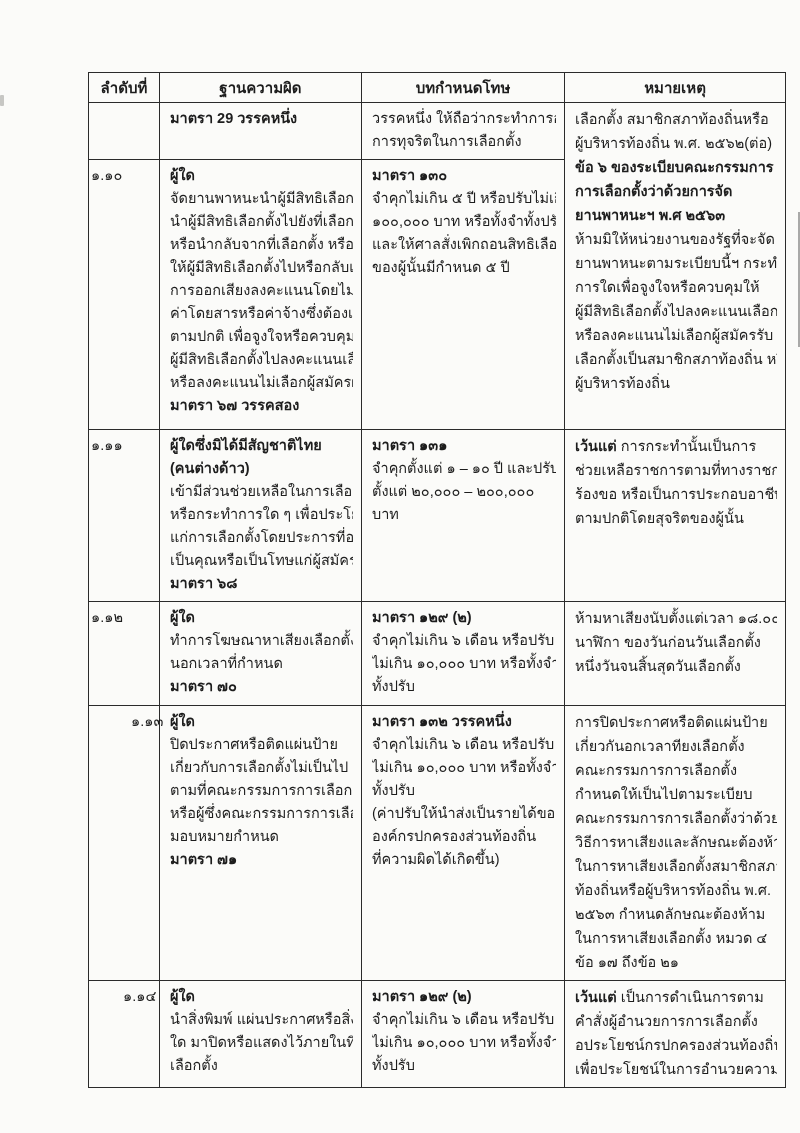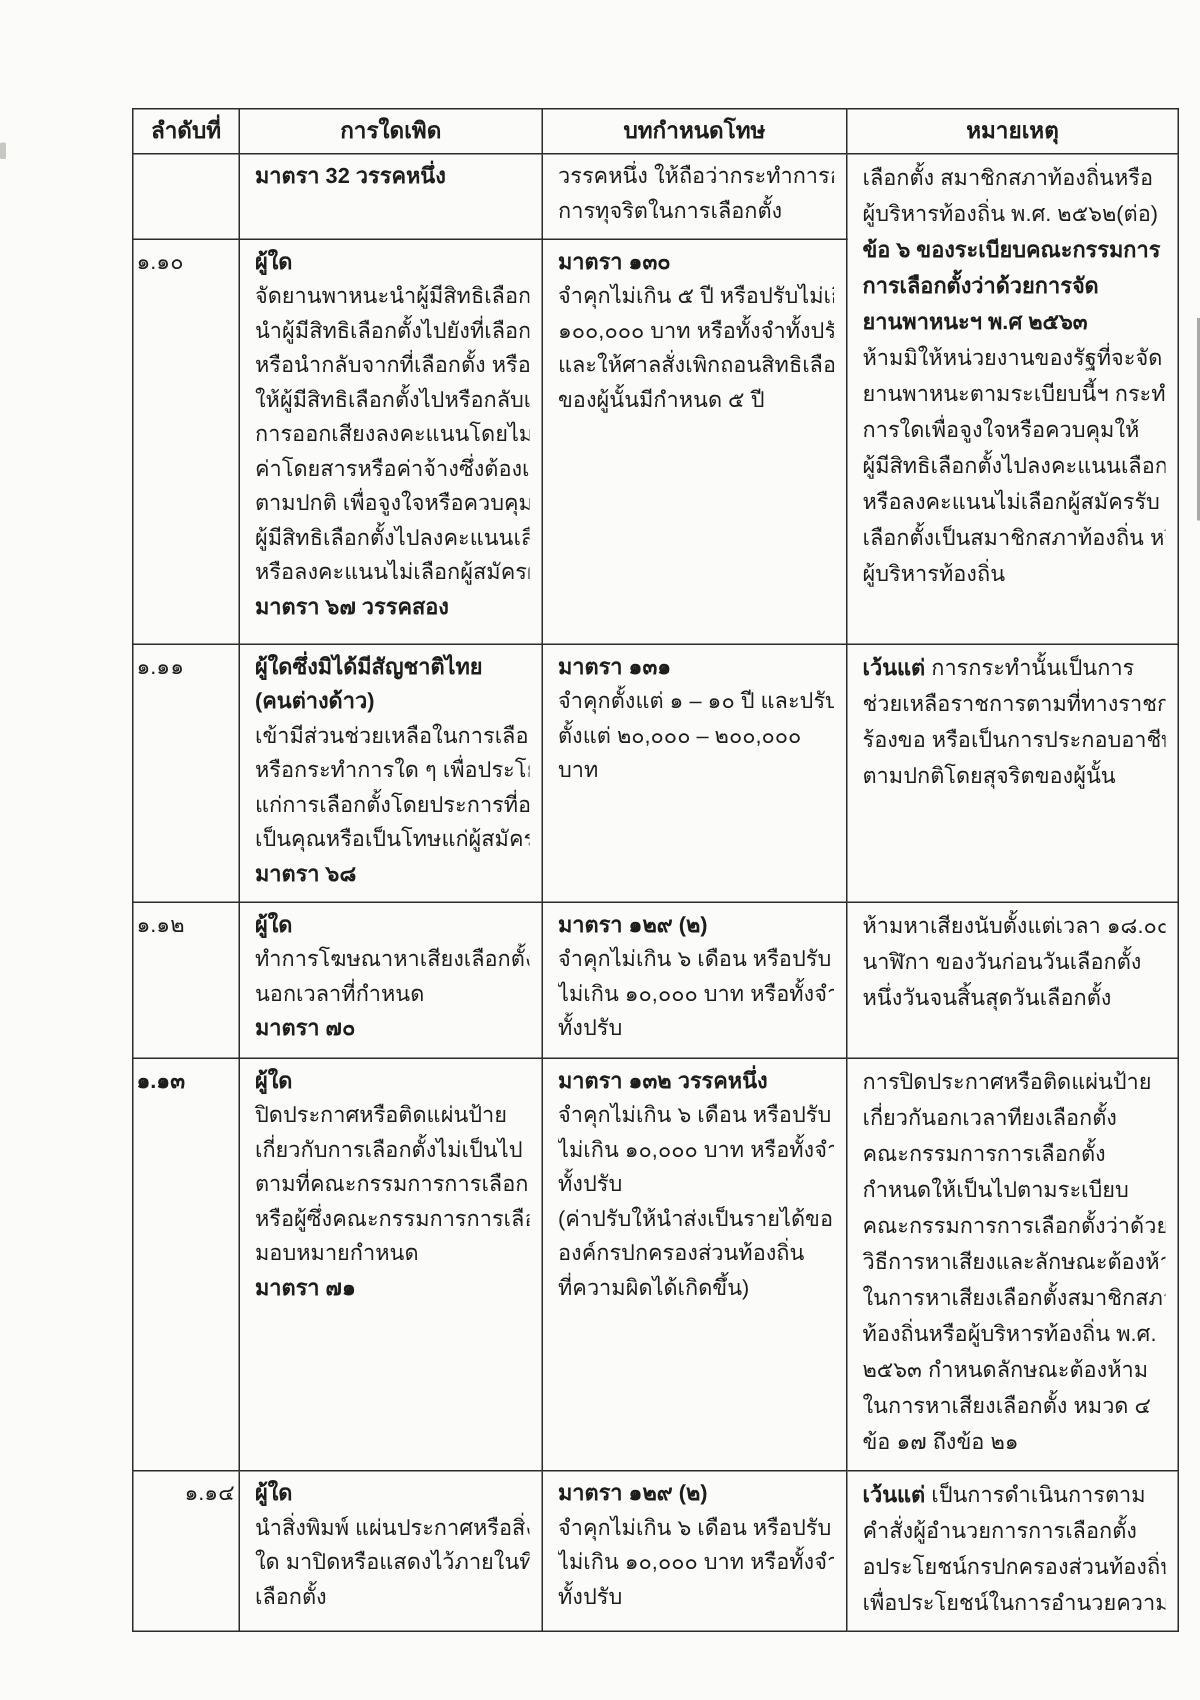--- a/index.html
+++ b/index.html
@@ -68,30 +68,30 @@
   <table class="tbl">
     <colgroup>
       <col class="c-no">
         <col class="c-off">
         <col class="c-pen">
         <col class="c-rem">
     </colgroup>
     <thead>
       <tr>
         <th>ลำดับที่</th>
-        <th>การใดเพิด</th>
+        <th>ฐานความผิด</th>
         <th>บทกำหนดโทษ</th>
         <th>หมายเหตุ</th>
       </tr>
     </thead>
     <tbody>
         <tr class="r0">
           <td class="cell-no"></td>
           <td class="cell-offense">
-            <div class="line"><span class="b">มาตรา 32 วรรคหนึ่ง</span></div>
+            <div class="line"><span class="b">มาตรา 29 วรรคหนึ่ง</span></div>
           </td>
           <td class="cell-penalty">
             <div class="line"><span>วรรคหนึ่ง ให้ถือว่ากระทำการอันเป็น</span></div>
             <div class="line"><span>การทุจริตในการเลือกตั้ง</span></div>
           </td>
           <td class="cell-remark" rowspan="2">
             <div class="line"><span>เลือกตั้ง สมาชิกสภาท้องถิ่นหรือ</span></div>
             <div class="line"><span>ผู้บริหารท้องถิ่น พ.ศ. ๒๕๖๒(ต่อ)</span></div>
             <div class="line"><span class="b">ข้อ ๖ ของระเบียบคณะกรรมการ</span></div>
             <div class="line"><span class="b">การเลือกตั้งว่าด้วยการจัด</span></div>
@@ -166,21 +166,21 @@
             <div class="line"><span>ไม่เกิน ๑๐,๐๐๐ บาท หรือทั้งจำ</span></div>
             <div class="line"><span>ทั้งปรับ</span></div>
           </td>
           <td class="cell-remark" rowspan="1">
             <div class="line"><span>ห้ามหาเสียงนับตั้งแต่เวลา ๑๘.๐๐</span></div>
             <div class="line"><span>นาฬิกา ของวันก่อนวันเลือกตั้ง</span></div>
             <div class="line"><span>หนึ่งวันจนสิ้นสุดวันเลือกตั้ง</span></div>
           </td>
         </tr>
         <tr class="r4">
-          <td class="cell-no"><span class="b" style="font-weight: bold;">๑.๑๓</span></td>
+          <td class="cell-no"><span class="b" style="font-weight: normal; margin-left: 40px;">๑.๑๓</span></td>
           <td class="cell-offense">
             <div class="line"><span class="b">ผู้ใด</span></div>
             <div class="line"><span>ปิดประกาศหรือติดแผ่นป้าย</span></div>
             <div class="line"><span>เกี่ยวกับการเลือกตั้งไม่เป็นไป</span></div>
             <div class="line"><span>ตามที่คณะกรรมการการเลือกตั้ง</span></div>
             <div class="line"><span>หรือผู้ซึ่งคณะกรรมการการเลือกตั้ง</span></div>
             <div class="line"><span>มอบหมายกำหนด</span></div>
             <div class="line"><span class="b">มาตรา ๗๑</span></div>
           </td>
           <td class="cell-penalty">

